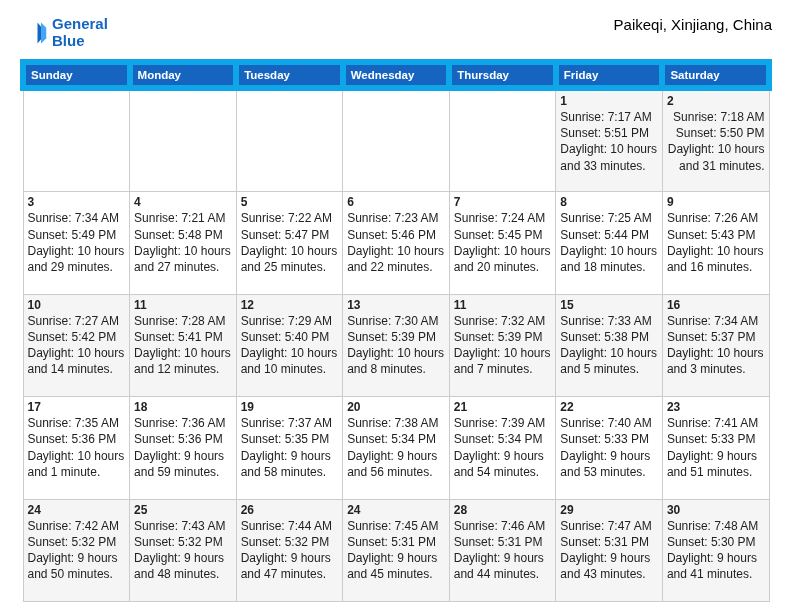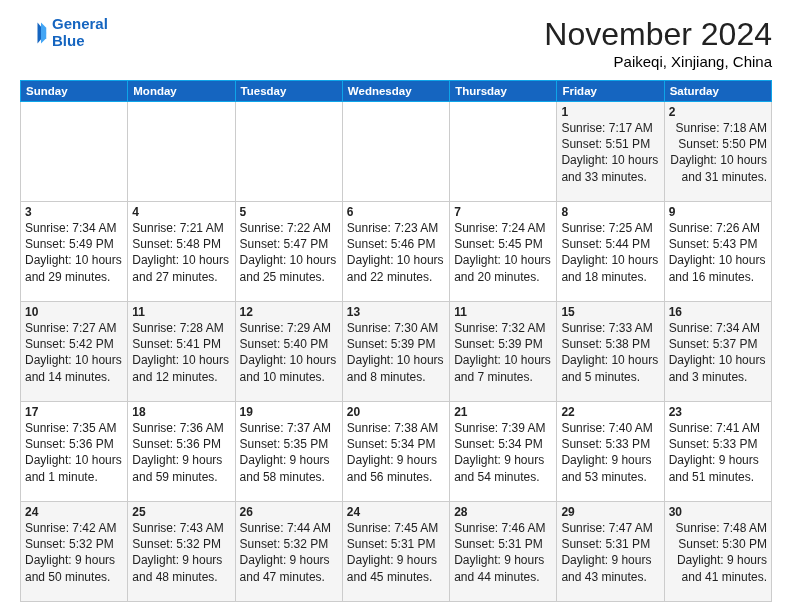--- a/index.html
+++ b/index.html
@@ -54,21 +54,21 @@
       flex: 1;
       table-layout: fixed;
     }
     .calendar thead th {
       background: #1565C0;
       color: #fff;
       font-size: 11.5px;
       font-weight: bold;
       padding: 4px 5px;
       text-align: left;
-      border: 1px solid #0ea5e9;
+      border: 6px solid #0ea5e9;
     }
     .calendar tbody td {
       border: 1px solid #ccc;
       vertical-align: top;
       padding: 3px 4px;
       font-size: 9.5px;
       color: #222;
       background: #fff;
       height: 88px;
     }
@@ -102,21 +102,20 @@
       <svg class="logo-icon" viewBox="0 0 32 32">
         <polygon points="20,4 30,16 20,28" fill="#1565C0"></polygon>
         <polygon points="24,4 30,10 30,22 24,28" fill="#42A5F5"></polygon>
       </svg>
       <div class="logo-text">
         <div><span>General</span></div>
         <div><span>Blue</span></div>
       </div>
     </div>
     <div class="title-block">
-      <div class="month-title">November 2024</div>
       <div class="location">Paikeqi, Xinjiang, China</div>
     </div>
   </div>
 
   <table class="calendar">
     <thead>
       <tr id="days-header">
       <th>Sunday</th>
           <th>Monday</th>
           <th>Tuesday</th>
@@ -310,20 +309,20 @@
 Daylight: 9 hours and 44 minutes.</div>
           </td>
           <td>
             <span class="day-number">29</span>
             <div class="cell-text" style="white-space: pre-line;">Sunrise: 7:47 AM
 Sunset: 5:31 PM
 Daylight: 9 hours and 43 minutes.</div>
           </td>
           <td>
             <span class="day-number">30</span>
-            <div class="cell-text" style="white-space: pre-line; text-align: right;">Sunrise: 7:48 AM
+            <div class="cell-text" style="white-space: pre-line;">Sunrise: 7:48 AM
 Sunset: 5:30 PM
 Daylight: 9 hours and 41 minutes.</div>
           </td>
         </tr>
       </tbody>
   </table>
 </div>
 
 </body></html>

